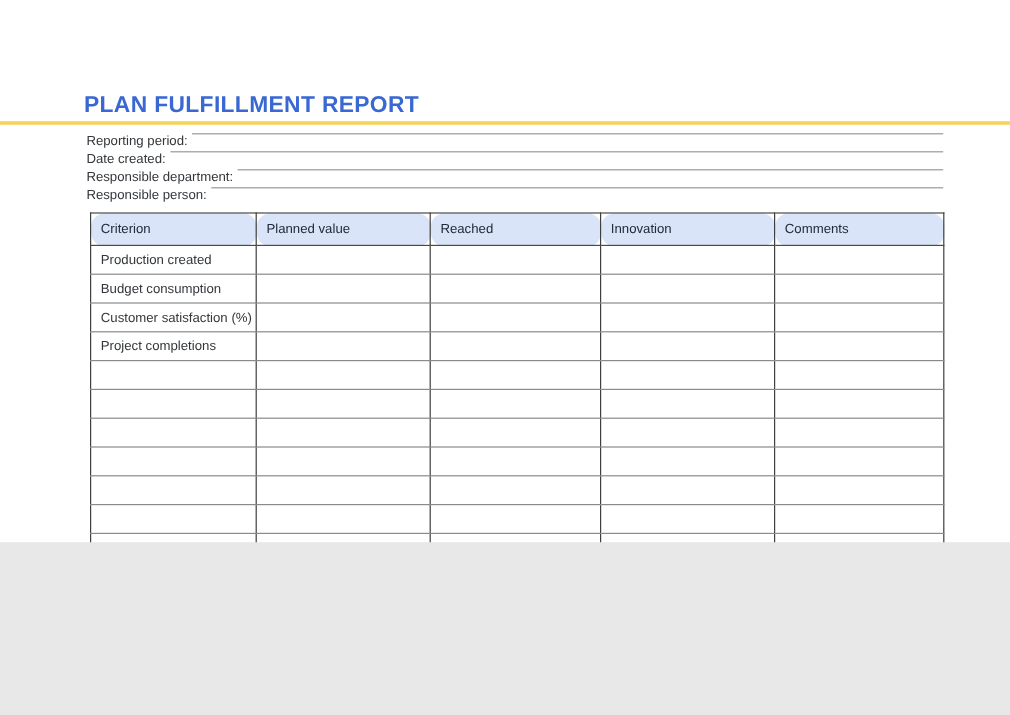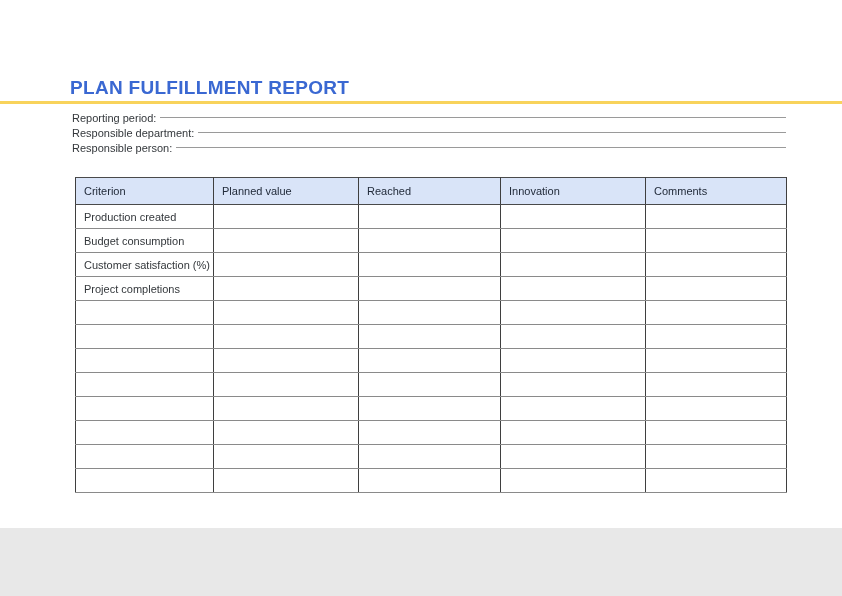--- a/index.html
+++ b/index.html
@@ -2,21 +2,21 @@
 <html style="--page-bg: #ffffff; --title-text: #3a68d2; --accent-line: #f8d35b; --body-text: #33373b; --header-text: #222b3a; --fill-line: #9a9a9a; --table-header-bg: #d9e4f8; --table-outer-border: #4a4a4a; --table-v-border: #3f3f3f; --table-h-border: #8a8a8a;"><head>
 <meta charset="utf-8">
 <style>
   * { margin: 0; padding: 0; box-sizing: border-box; }
   html, body { background: #e8e8e8; }
   body { font-family: "Liberation Sans", sans-serif; }
 
   .page {
     position: relative;
     width: 842px;
-    height: 528px;
+    height: 452px;
     background: var(--page-bg, #ffffff);
     overflow: hidden;
   }
 
   .doc-title {
     position: absolute;
     left: 70px;
     top: 77px;
     font-size: 19px;
     font-weight: bold;
@@ -36,21 +36,21 @@
 
   .form-fields {
     position: absolute;
     left: 72px;
     top: 111px;
     width: 714px; 
   }
   .field-row {
     display: flex;
     height: 15px;
-    align-items: center;
+    align-items: flex-start;
   }
   .field-label {
     font-size: 11px;
     line-height: 15px;
     color: var(--body-text, #33373b);
     white-space: nowrap;
   }
   .fill-line {
     flex: 1;
     margin-left: 4px;
@@ -75,20 +75,21 @@
     background: var(--table-header-bg, #d9e4f8);
     font-size: 11px;
     font-weight: normal;
     text-align: left;
     padding: 0 4px 0 8px;
     color: var(--header-text, #222b3a);
     border-left: 1px solid var(--table-v-border, #3f3f3f);
     border-right: 1px solid var(--table-v-border, #3f3f3f);
     border-top: 1px solid var(--table-outer-border, #4a4a4a);
     border-bottom: 1px solid var(--table-outer-border, #4a4a4a);
+    border-radius: 11px;
   }
   table.report td {
     height: 24px;
     font-size: 11px;
     padding: 0 4px 0 8px;
     color: var(--body-text, #33373b);
     border-left: 1px solid var(--table-v-border, #3f3f3f);
     border-right: 1px solid var(--table-v-border, #3f3f3f);
     border-top: 1px solid var(--table-h-border, #8a8a8a);
     border-bottom: 1px solid var(--table-h-border, #8a8a8a);
@@ -111,20 +112,24 @@
 
 <div class="page">
 
   <div class="doc-title">PLAN FULFILLMENT REPORT</div>
 
   <div class="accent-line"></div>
 
   <div class="form-fields">
       <div class="field-row">
         <span class="field-label">Reporting period:</span>
+        <span class="fill-line"></span>
+      </div>
+      <div class="field-row">
+        <span class="field-label">Date created:</span>
         <span class="fill-line"></span>
       </div>
       <div class="field-row">
         <span class="field-label">Responsible department:</span>
         <span class="fill-line"></span>
       </div>
       <div class="field-row">
         <span class="field-label">Responsible person:</span>
         <span class="fill-line"></span>
       </div>

